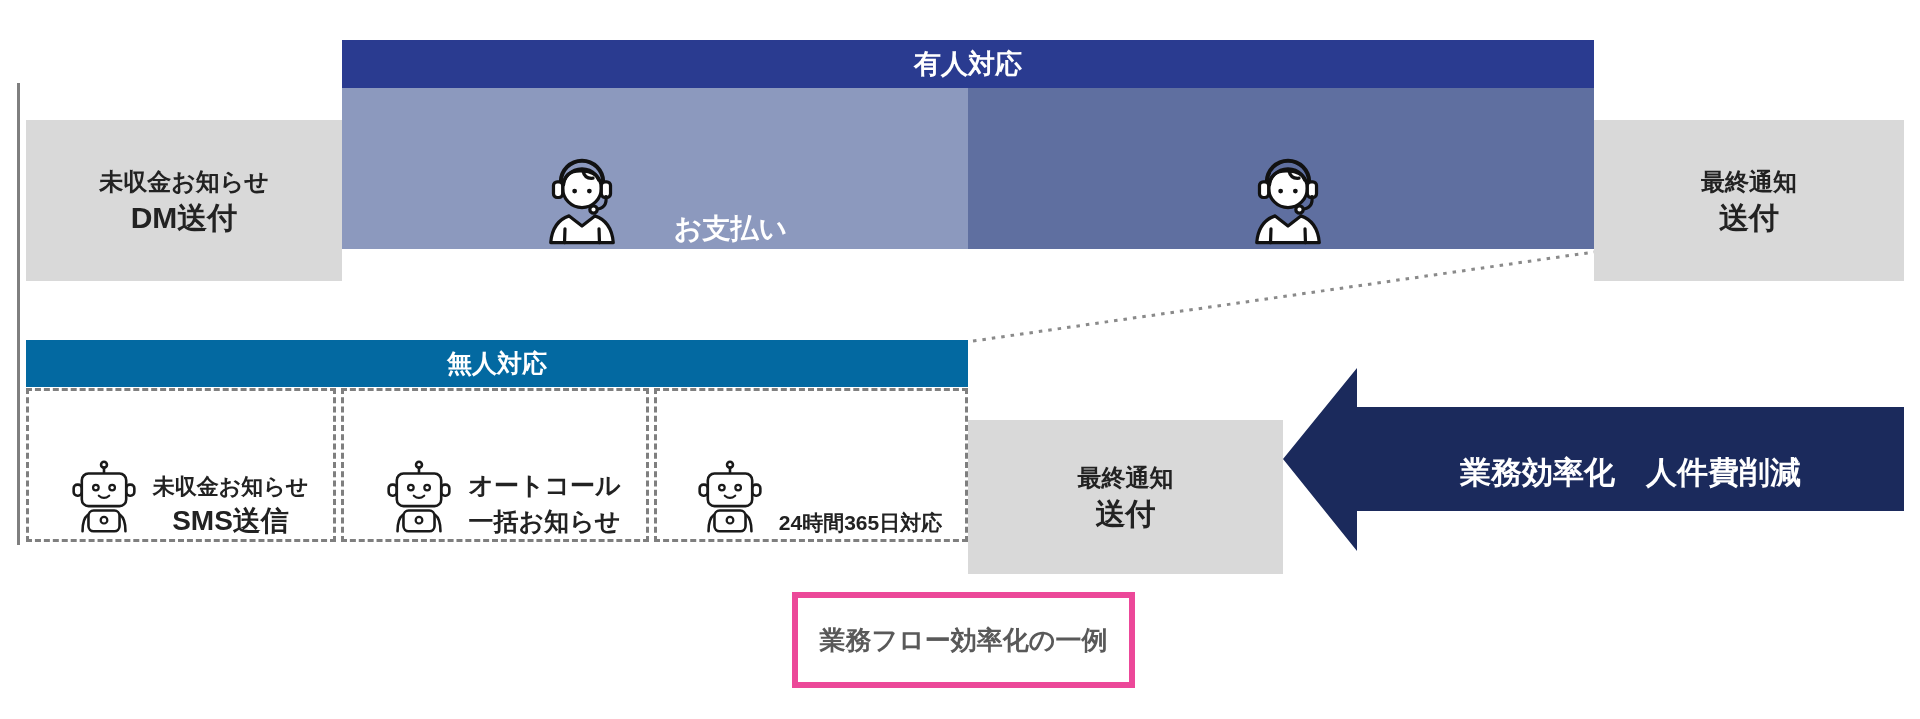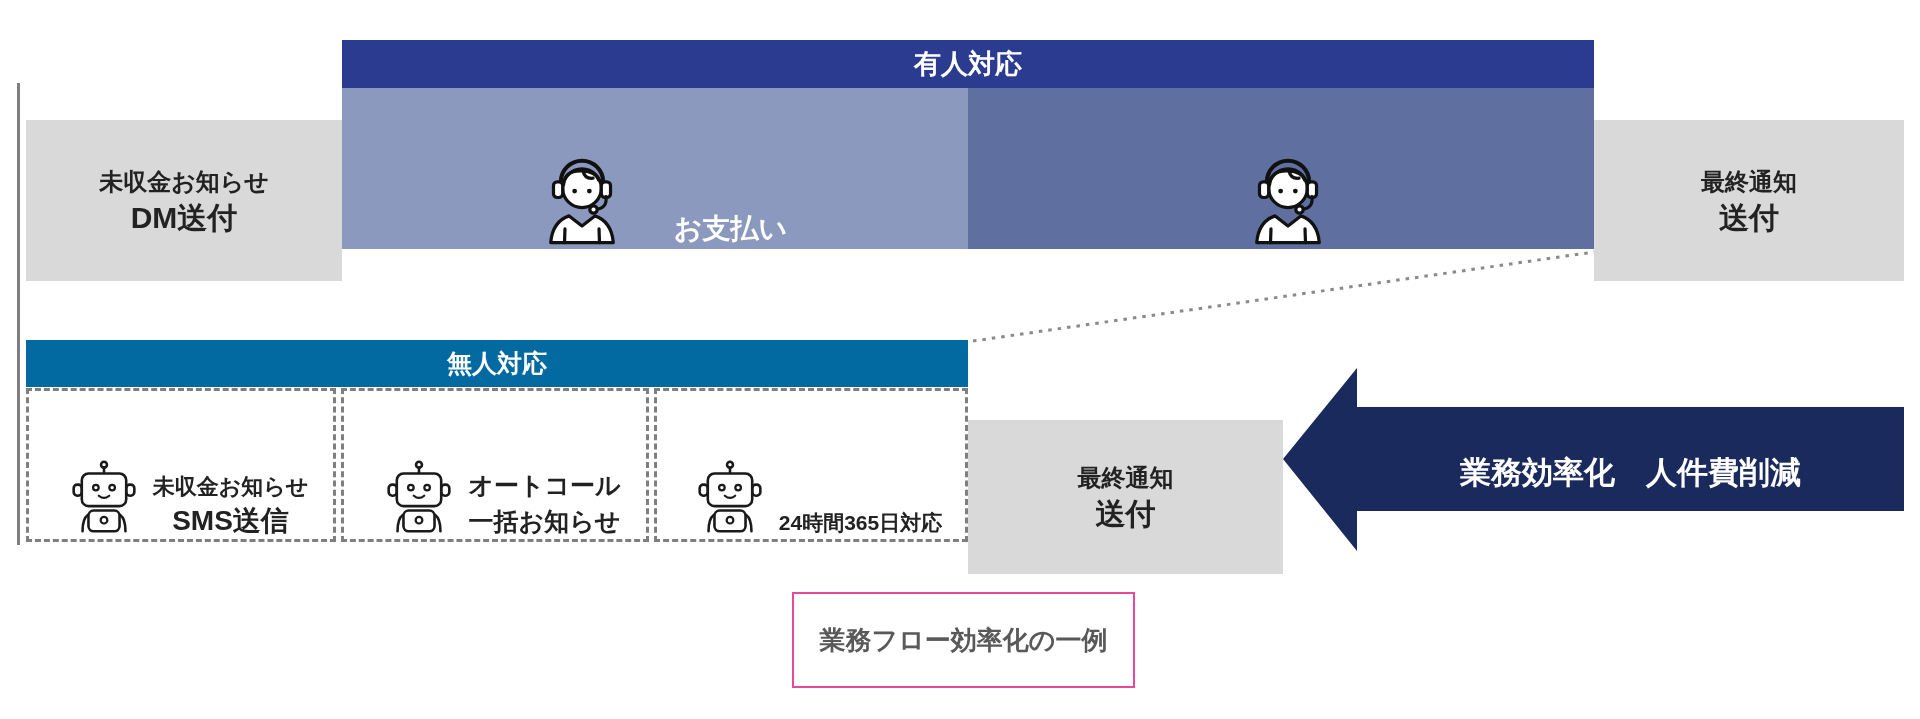--- a/index.html
+++ b/index.html
@@ -69,21 +69,21 @@
   .overlay { left: 0; top: 0; width: 1920px; height: 719px; pointer-events: none; }
 
   .arrow-label {
     left: 1357px; top: 407px; width: 547px; height: 104px;
     display: flex; align-items: center; justify-content: center;
     color: #ffffff; font-weight: bold; font-size: 31px; white-space: pre; margin-top: 14px;
   }
 
   .caption-box {
     left: 792px; top: 592px; width: 343px; height: 96px;
-    background: #ffffff; border: 2px solid #ec4899;
+    background: #ffffff; border: 6px solid #ec4899;
     display: flex; align-items: center; justify-content: center;
     color: #595959; font-weight: bold; font-size: 26px;
   }
 </style>
 </head>
 <body>
 
 <div class="canvas">
 
   <div class="abs vline"></div>

